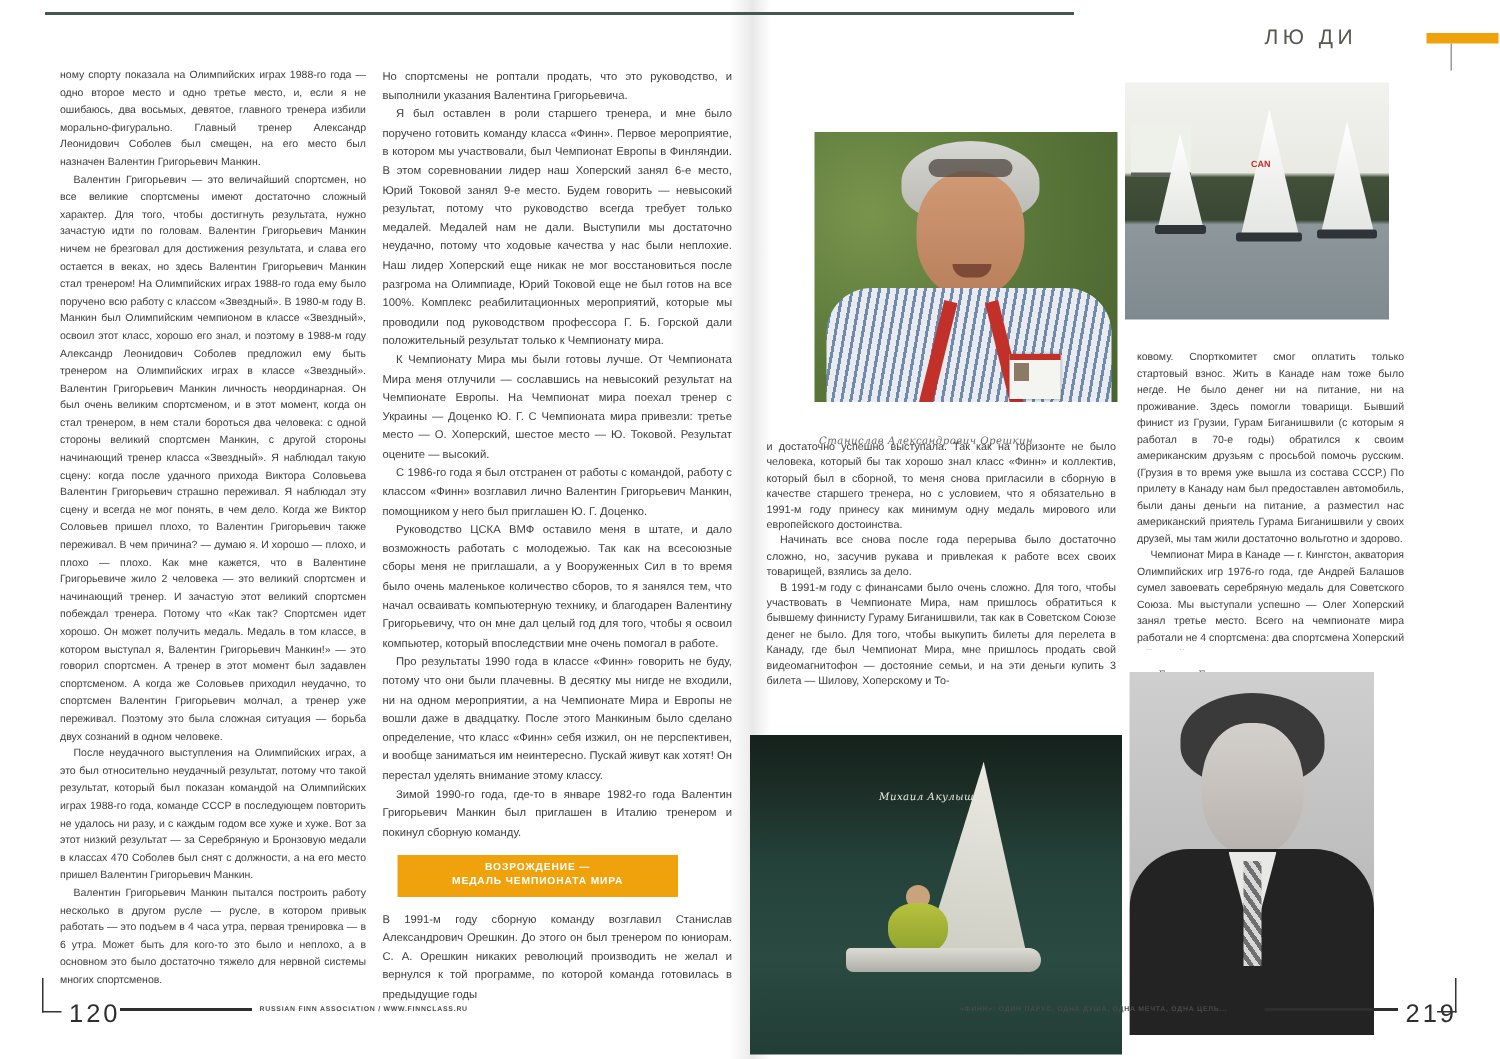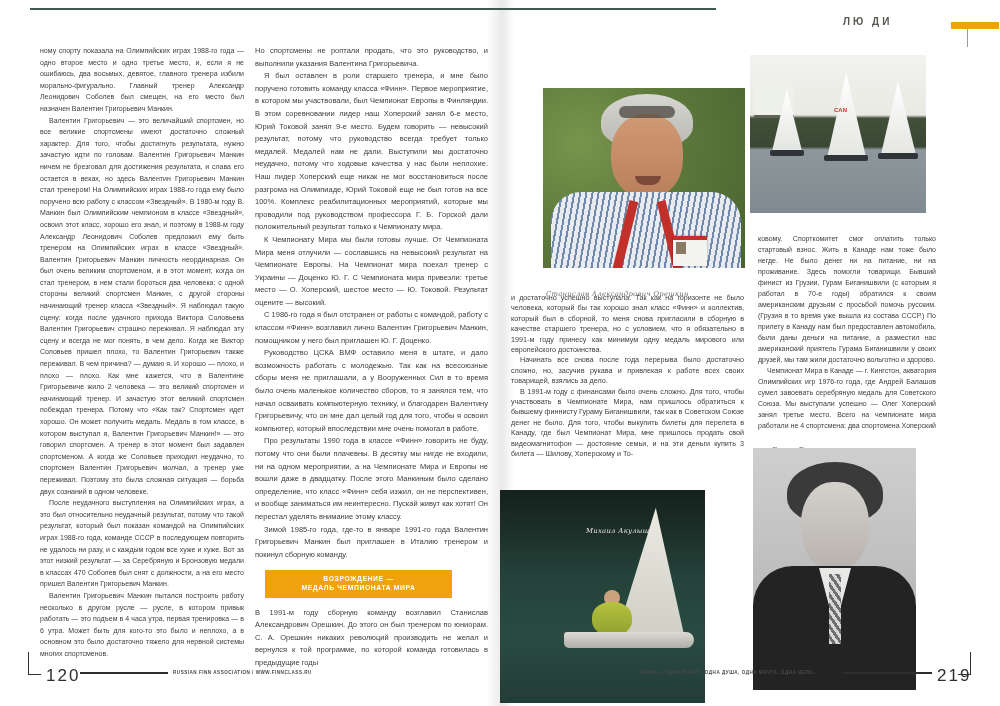--- a/index.html
+++ b/index.html
@@ -1,20 +1,20 @@
 <!DOCTYPE html>
 <html><head>
 <meta charset="utf-8">
 <style>
   html,body{margin:0;padding:0;background:#ffffff;}
   #spread{position:relative;width:1000px;height:706px;background:#ffffff;overflow:hidden;
           font-family:"Liberation Sans",sans-serif;color:#3d3d3d;}
   
   .top-rule{position:absolute;left:30px;top:8px;width:686px;height:2px;background:#3f5852;}
-  .section-label{position:absolute;left:843px;top:16px;font-size:10px;font-weight:bold;
+  .section-label{position:absolute;left:843px;top:16px;font-size:14px;font-weight:normal;
                  letter-spacing:3px;color:#55584f;}
   .accent-bar{position:absolute;left:951px;top:22px;width:48px;height:7px;}
   .accent-drop{position:absolute;left:967px;top:29px;width:1px;height:18px;background:#9a9a9a;}
   .spine-shadow{position:absolute;left:486px;top:0;width:28px;height:706px;
     background:linear-gradient(90deg,rgba(0,0,0,0) 0%,rgba(90,90,90,0.10) 45%,rgba(90,90,90,0.14) 55%,rgba(0,0,0,0) 100%);}
   
   .textcol{position:absolute;text-align:justify;overflow:hidden;}
   .textcol p{margin:0;text-indent:9px;}
   .textcol p:first-child{text-indent:0;}
   #col1{left:40px;top:45px;width:204px;height:616px;font-size:7px;line-height:11.6px;}
@@ -61,21 +61,21 @@
   #photo-sailboats .sail{position:absolute;background:linear-gradient(180deg,#ffffff,#e4e6e2);
     clip-path:polygon(12% 100%,55% 0,100% 100%);}
   #photo-sailboats .s1{left:18px;top:34px;width:34px;height:62px;}
   #photo-sailboats .s2{left:72px;top:18px;width:44px;height:84px;}
   #photo-sailboats .s3{left:126px;top:26px;width:40px;height:74px;}
   #photo-sailboats .hull{position:absolute;height:6px;background:#2f3438;border-radius:2px;}
   #photo-sailboats .h1{left:20px;top:95px;width:34px;}
   #photo-sailboats .h2{left:74px;top:100px;width:44px;}
   #photo-sailboats .h3{left:128px;top:98px;width:40px;}
   #photo-sailboats .sail-mark{position:absolute;left:84px;top:52px;font-size:6px;font-weight:bold;color:#c23129;}
-  #photo-dinghy{left:500px;top:490px;width:205px;height:213px;
+  #photo-dinghy{left:500px;top:490px;width:248px;height:213px;
     background:linear-gradient(180deg,#15211c 0%,#1c2e27 18%,#24423a 40%,#2a4a42 70%,#223d36 100%);}
   #photo-dinghy .sail{position:absolute;left:118px;top:18px;width:74px;height:128px;
     background:linear-gradient(180deg,#eceae2,#cfcfc6);clip-path:polygon(8% 100%,42% 0,100% 100%);transform:rotate(6deg);}
   #photo-dinghy .sailor{position:absolute;left:92px;top:112px;width:40px;height:34px;border-radius:45%;
     background:linear-gradient(180deg,#b6c23e,#8ea12f);}
   #photo-dinghy .head{position:absolute;left:104px;top:100px;width:16px;height:16px;border-radius:50%;background:#caa27c;}
   #photo-dinghy .hull{position:absolute;left:64px;top:142px;width:130px;height:16px;border-radius:4px 10px 10px 6px;
     background:linear-gradient(180deg,#dddcd4,#aeaea6);}
   #photo-portrait{left:753px;top:448px;width:163px;height:242px;
     background:linear-gradient(180deg,#cfcfcf 0%,#bdbdbd 55%,#a8a8a8 100%);}
@@ -109,21 +109,21 @@
     </div>
 
   <div id="col2" class="textcol">
     <div>
         <p>Но спортсмены не роптали продать, что это руководство, и выполнили указания Валентина Григорьевича.</p>
         <p>Я был оставлен в роли старшего тренера, и мне было поручено готовить команду класса «Финн». Первое мероприятие, в котором мы участвовали, был Чемпионат Европы в Финляндии. В этом соревновании лидер наш Хоперский занял 6-е место, Юрий Токовой занял 9-е место. Будем говорить — невысокий результат, потому что руководство всегда требует только медалей. Медалей нам не дали. Выступили мы достаточно неудачно, потому что ходовые качества у нас были неплохие. Наш лидер Хоперский еще никак не мог восстановиться после разгрома на Олимпиаде, Юрий Токовой еще не был готов на все 100%. Комплекс реабилитационных мероприятий, которые мы проводили под руководством профессора Г. Б. Горской дали положительный результат только к Чемпионату мира.</p>
         <p>К Чемпионату Мира мы были готовы лучше. От Чемпионата Мира меня отлучили — сославшись на невысокий результат на Чемпионате Европы. На Чемпионат мира поехал тренер с Украины — Доценко Ю. Г. С Чемпионата мира привезли: третье место — О. Хоперский, шестое место — Ю. Токовой. Результат оцените — высокий.</p>
         <p>С 1986-го года я был отстранен от работы с командой, работу с классом «Финн» возглавил лично Валентин Григорьевич Манкин, помощником у него был приглашен Ю. Г. Доценко.</p>
         <p>Руководство ЦСКА ВМФ оставило меня в штате, и дало возможность работать с молодежью. Так как на всесоюзные сборы меня не приглашали, а у Вооруженных Сил в то время было очень маленькое количество сборов, то я занялся тем, что начал осваивать компьютерную технику, и благодарен Валентину Григорьевичу, что он мне дал целый год для того, чтобы я освоил компьютер, который впоследствии мне очень помогал в работе.</p>
         <p>Про результаты 1990 года в классе «Финн» говорить не буду, потому что они были плачевны. В десятку мы нигде не входили, ни на одном мероприятии, а на Чемпионате Мира и Европы не вошли даже в двадцатку. После этого Манкиным было сделано определение, что класс «Финн» себя изжил, он не перспективен, и вообще заниматься им неинтересно. Пускай живут как хотят! Он перестал уделять внимание этому классу.</p>
-        <p>Зимой 1985-го года, где-то в январе 1991-го года Валентин Григорьевич Манкин был приглашен в Италию тренером и покинул сборную команду.</p>
+        <p>Зимой 1990-го года, где-то в январе 1982-го года Валентин Григорьевич Манкин был приглашен в Италию тренером и покинул сборную команду.</p>
       </div>
     <div class="chapter-box" style="background: rgb(239, 162, 11);">
       <div>ВОЗРОЖДЕНИЕ —</div>
       <div>МЕДАЛЬ ЧЕМПИОНАТА МИРА</div>
     </div>
     <div>
         <p>В 1991-м году сборную команду возглавил Станислав Александрович Орешкин. До этого он был тренером по юниорам. С. А. Орешкин никаких революций производить не желал и вернулся к той программе, по которой команда готовилась в предыдущие годы</p>
       </div>
   </div>
 

